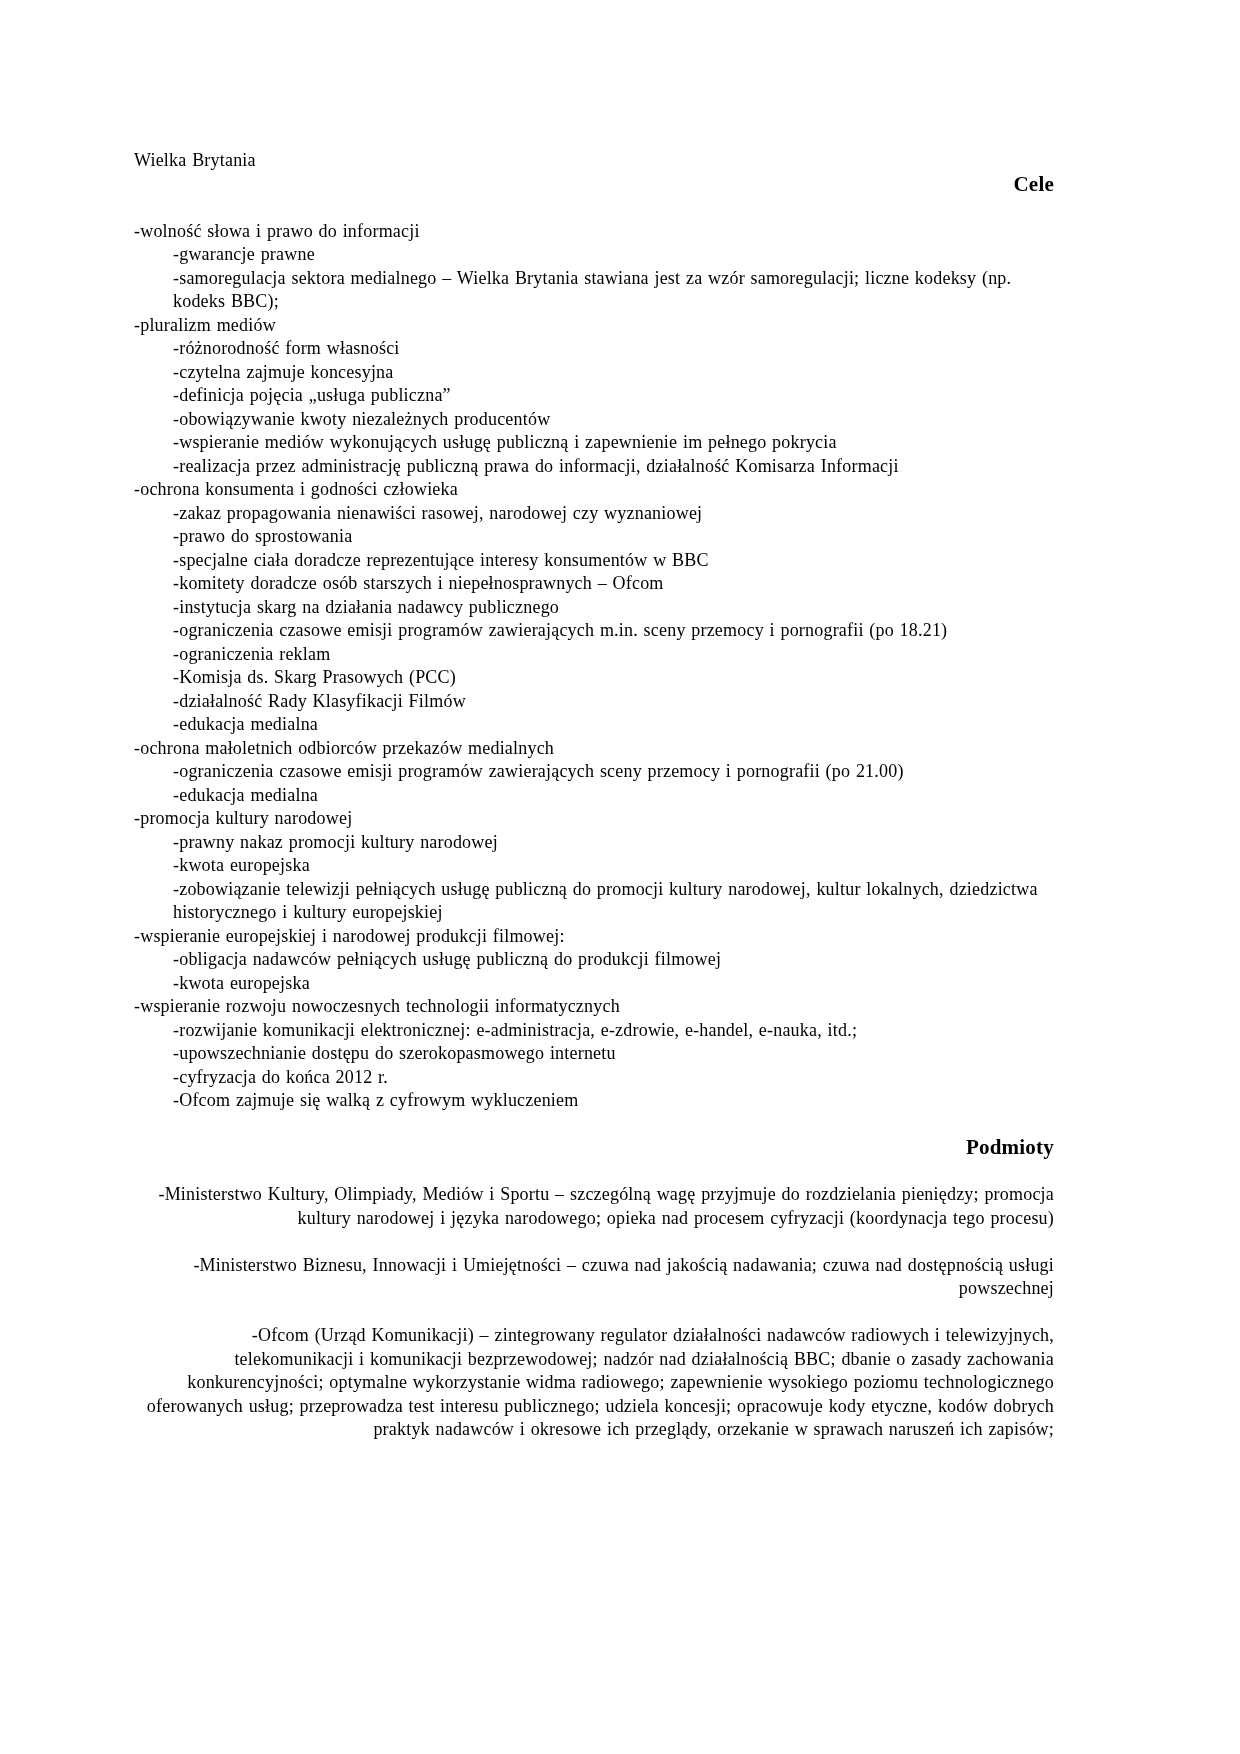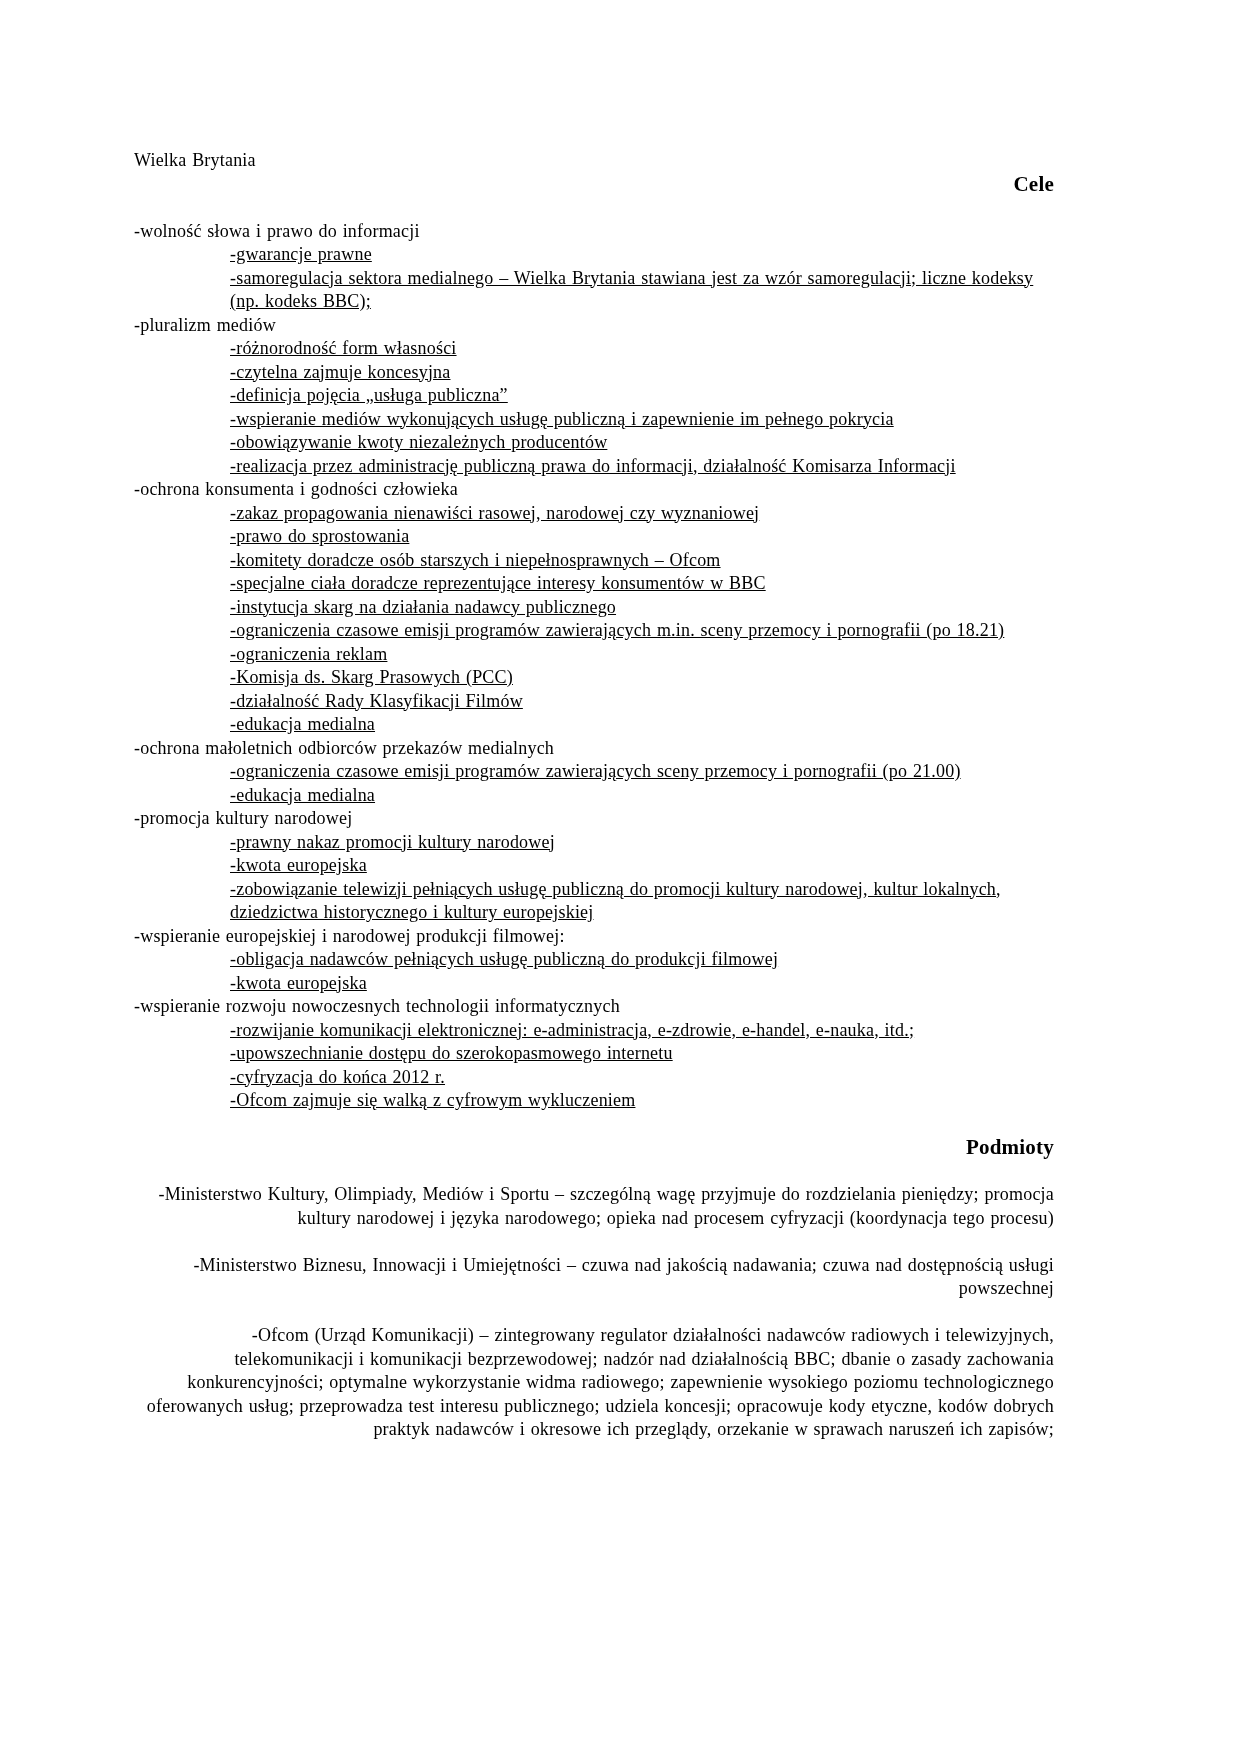--- a/index.html
+++ b/index.html
@@ -33,22 +33,21 @@
     font-weight: bold;
     margin: 0 0 23.5px 0;
   }
   .section-heading.second {
     margin-top: 23.5px;
   }
   .list-item {
     margin: 0;
   }
   .list-item.lvl2 {
-    margin-left: 96px;
-    text-decoration: underline;
+    margin-left: 39px;
   }
   .podmioty-para {
     margin: 23.5px 0 0 0;
     text-align: right;
   }
 </style>
 </head>
 <body>
 
 <div class="page">
@@ -58,28 +57,28 @@
   <h3 class="section-heading">Cele</h3>
 
   <div id="cele-list">
       <div class="list-item lvl1">-wolność słowa i prawo do informacji</div>
       <div class="list-item lvl2">-gwarancje prawne</div>
       <div class="list-item lvl2">-samoregulacja sektora medialnego – Wielka Brytania stawiana jest za wzór samoregulacji; liczne kodeksy (np. kodeks BBC);</div>
       <div class="list-item lvl1">-pluralizm mediów</div>
       <div class="list-item lvl2">-różnorodność form własności</div>
       <div class="list-item lvl2">-czytelna zajmuje koncesyjna</div>
       <div class="list-item lvl2">-definicja pojęcia „usługa publiczna”</div>
+      <div class="list-item lvl2">-obowiązywanie kwoty niezależnych producentów</div>
       <div class="list-item lvl2">-wspieranie mediów wykonujących usługę publiczną i zapewnienie im pełnego pokrycia</div>
-      <div class="list-item lvl2">-obowiązywanie kwoty niezależnych producentów</div>
       <div class="list-item lvl2">-realizacja przez administrację publiczną prawa do informacji, działalność Komisarza Informacji</div>
       <div class="list-item lvl1">-ochrona konsumenta i godności człowieka</div>
       <div class="list-item lvl2">-zakaz propagowania nienawiści rasowej, narodowej czy wyznaniowej</div>
       <div class="list-item lvl2">-prawo do sprostowania</div>
+      <div class="list-item lvl2">-specjalne ciała doradcze reprezentujące interesy konsumentów w BBC</div>
       <div class="list-item lvl2">-komitety doradcze osób starszych i niepełnosprawnych – Ofcom</div>
-      <div class="list-item lvl2">-specjalne ciała doradcze reprezentujące interesy konsumentów w BBC</div>
       <div class="list-item lvl2">-instytucja skarg na działania nadawcy publicznego</div>
       <div class="list-item lvl2">-ograniczenia czasowe emisji programów zawierających m.in. sceny przemocy i pornografii (po 18.21)</div>
       <div class="list-item lvl2">-ograniczenia reklam</div>
       <div class="list-item lvl2">-Komisja ds. Skarg Prasowych (PCC)</div>
       <div class="list-item lvl2">-działalność Rady Klasyfikacji Filmów</div>
       <div class="list-item lvl2">-edukacja medialna</div>
       <div class="list-item lvl1">-ochrona małoletnich odbiorców przekazów medialnych</div>
       <div class="list-item lvl2">-ograniczenia czasowe emisji programów zawierających sceny przemocy i pornografii (po 21.00)</div>
       <div class="list-item lvl2">-edukacja medialna</div>
       <div class="list-item lvl1">-promocja kultury narodowej</div>

